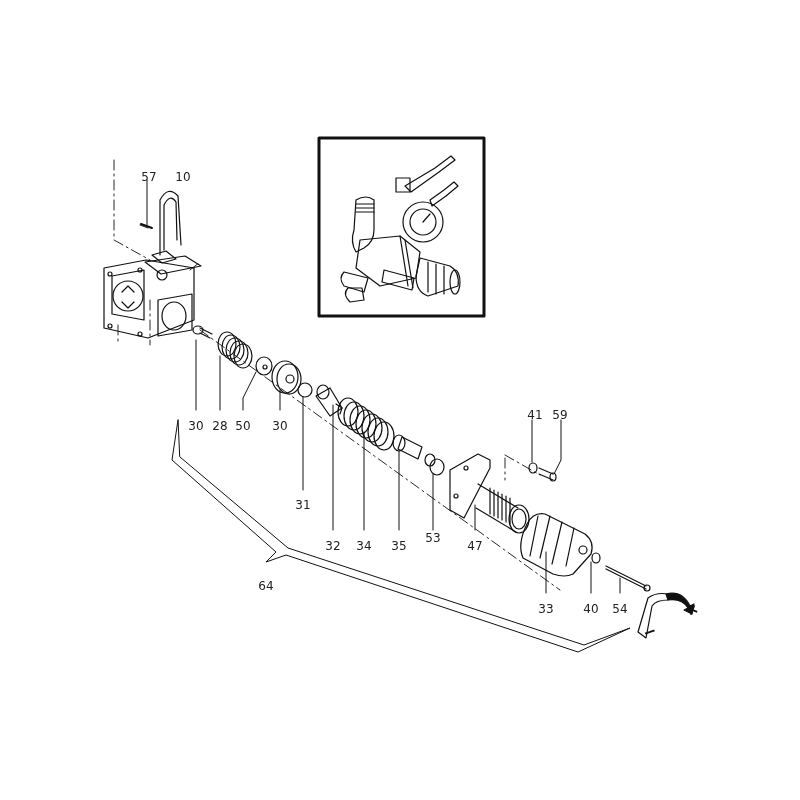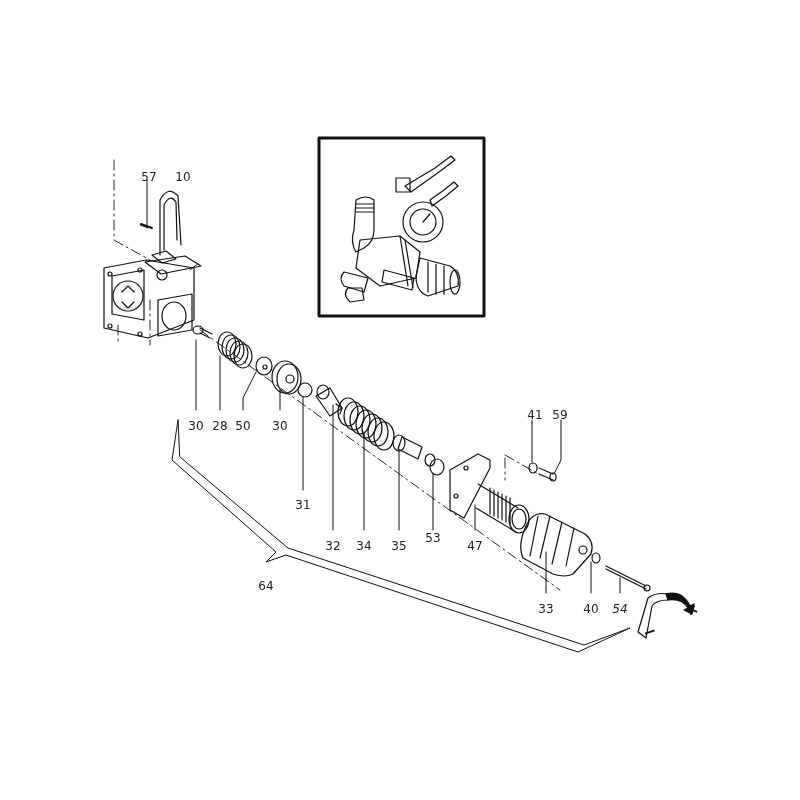--- a/index.html
+++ b/index.html
@@ -195,19 +195,19 @@
 <div class="lbl" style="left:303px;top:499px;">31</div>
 <div class="lbl" style="left:333px;top:540px;">32</div>
 <div class="lbl" style="left:364px;top:540px;">34</div>
 <div class="lbl" style="left:399px;top:540px;">35</div>
 <div class="lbl" style="left:433px;top:532px;">53</div>
 <div class="lbl" style="left:475px;top:540px;">47</div>
 <div class="lbl" style="left:535px;top:409px;">41</div>
 <div class="lbl" style="left:560px;top:409px;">59</div>
 <div class="lbl" style="left:546px;top:603px;">33</div>
 <div class="lbl" style="left:591px;top:603px;">40</div>
-<div class="lbl" style="left:620px;top:603px;font-style:italic;">54</div>
+<div class="lbl" style="left:620px;top:603px;">54</div>
 <div class="lbl" style="left:266px;top:580px;">64</div>
 
 <div class="sign" style="left:686px;top:600px;transform:rotate(20deg);">+</div>
 <div class="sign" style="left:643px;top:622px;transform:rotate(-20deg);">−</div>
 
 </div>
 
 </body></html>

